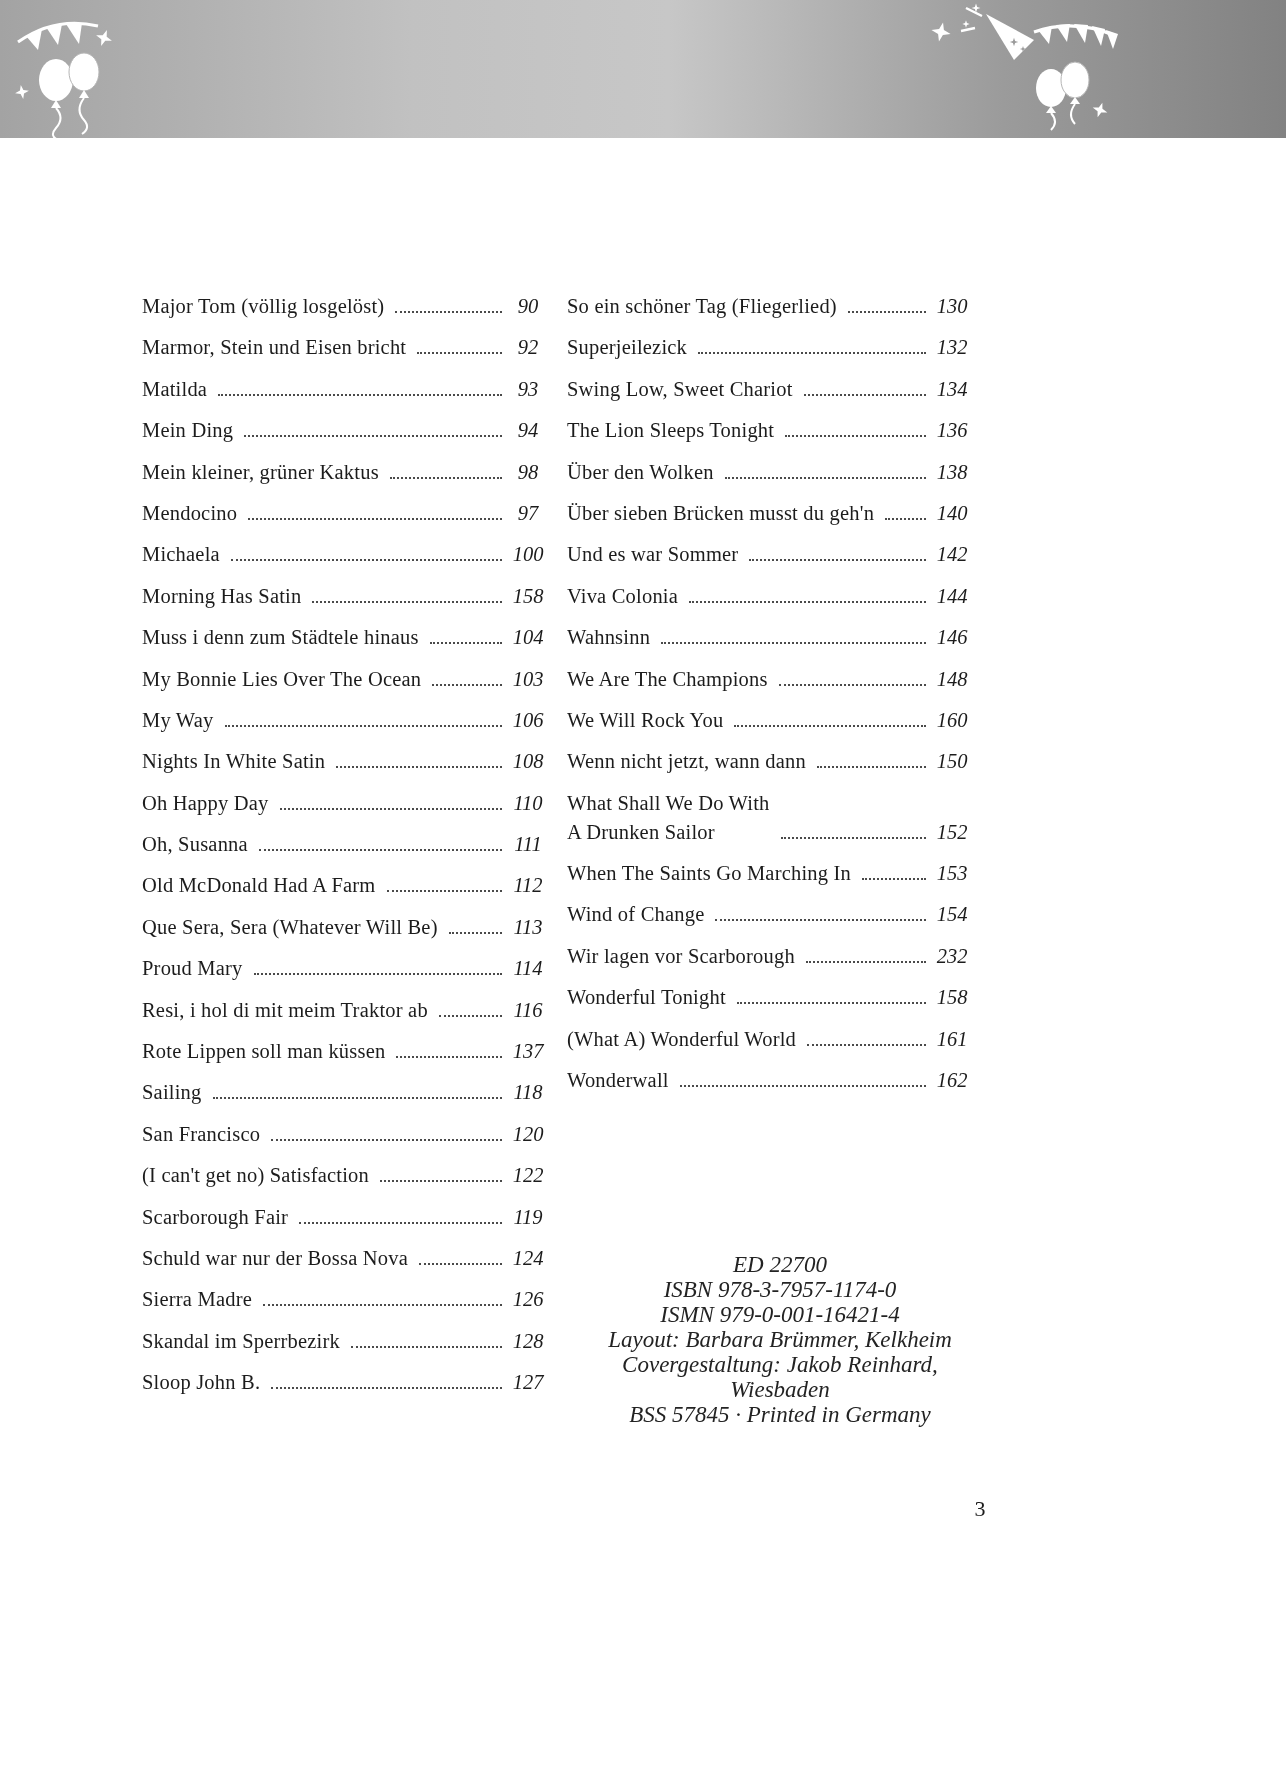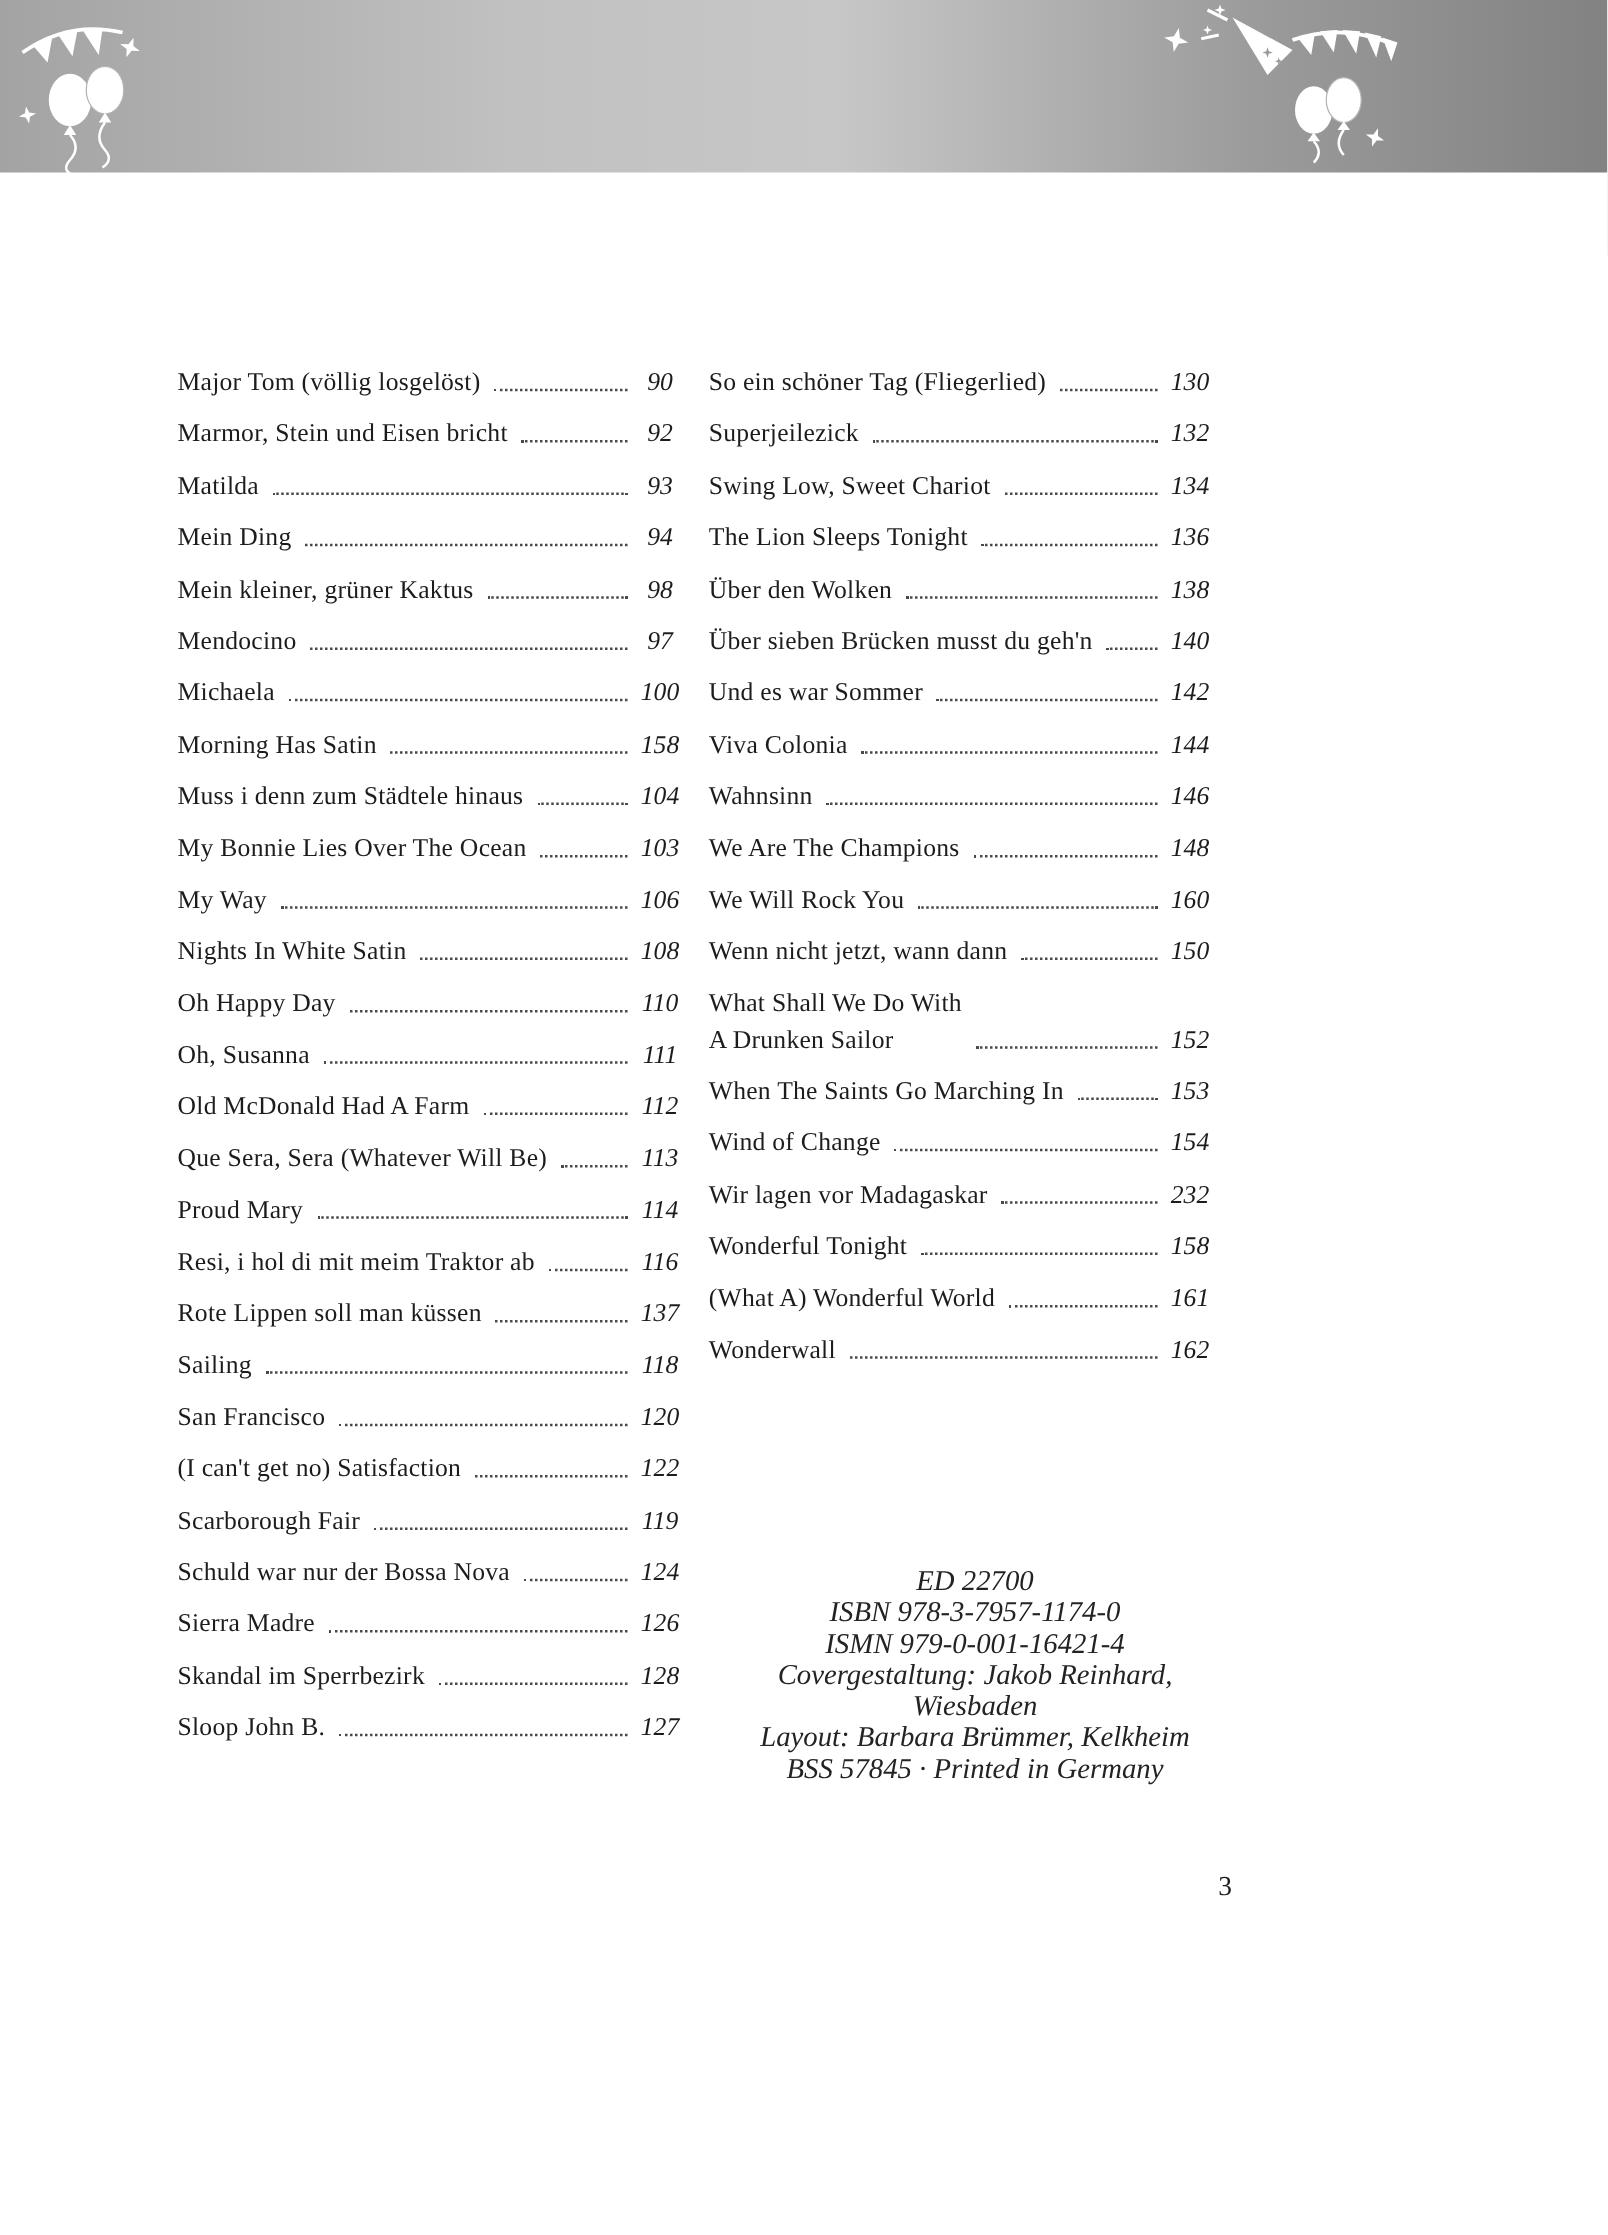--- a/index.html
+++ b/index.html
@@ -390,21 +390,21 @@
         <span class="page-ref">153</span>
       </div>
 
       <div class="toc-row">
         <span class="song-title">Wind of Change</span>
         <span class="dot-leader"></span>
         <span class="page-ref">154</span>
       </div>
 
       <div class="toc-row">
-        <span class="song-title">Wir lagen vor Madagaskar</span>
+        <span class="song-title">Wir lagen vor Scarborough</span>
         <span class="dot-leader"></span>
         <span class="page-ref">232</span>
       </div>
 
       <div class="toc-row">
         <span class="song-title">Wonderful Tonight</span>
         <span class="dot-leader"></span>
         <span class="page-ref">158</span>
       </div>
 
@@ -423,22 +423,22 @@
     </div>
 
   <div class="publisher">
 
       <div>ED 22700</div>
 
       <div>ISBN 978-3-7957-1174-0</div>
 
       <div>ISMN 979-0-001-16421-4</div>
 
+      <div>Layout: Barbara Brümmer, Kelkheim</div>
+
       <div>Covergestaltung: Jakob Reinhard, Wiesbaden</div>
-
-      <div>Layout: Barbara Brümmer, Kelkheim</div>
 
       <div>BSS 57845 · Printed in Germany</div>
     </div>
 
   <div class="folio">3</div>
 
 </div>
 
 </body></html>

